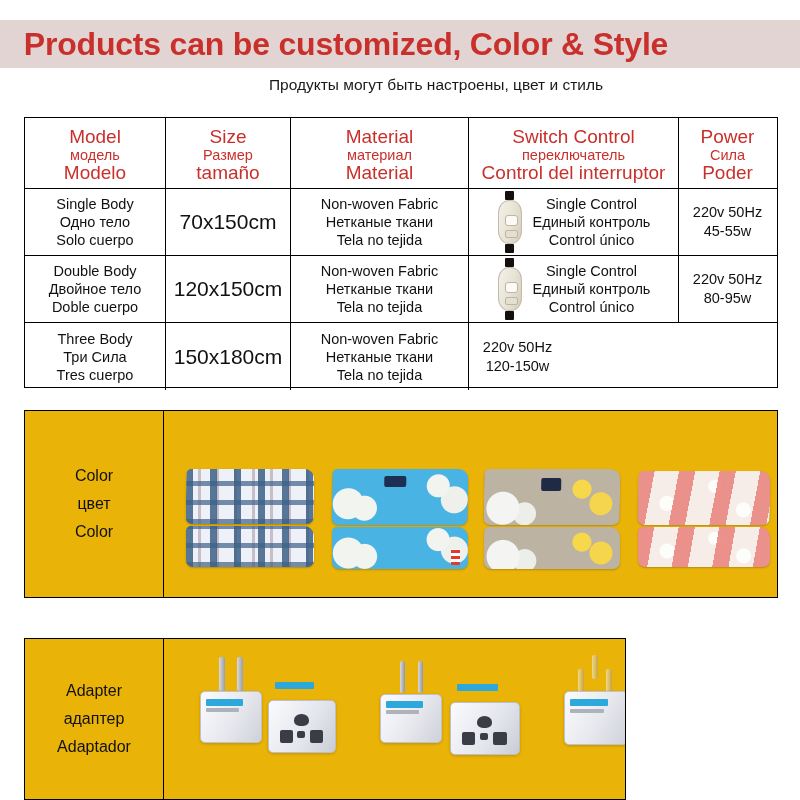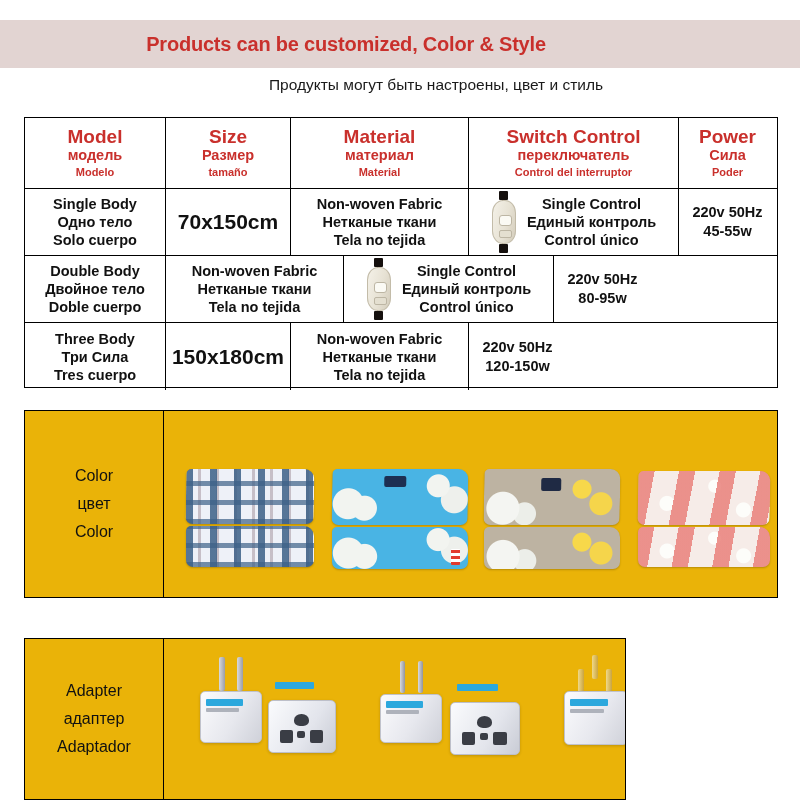--- a/index.html
+++ b/index.html
@@ -12,21 +12,21 @@
   .page{position:relative;width:800px;height:800px;}
 
   
   .banner{
     position:absolute;left:0;top:20px;width:800px;height:48px;
     background:#e2d4d2;
   }
   .banner-title{
     position:absolute;left:0;top:21px;width:692px;
     text-align:center;
-    font-size:20px;font-weight:bold;
+    font-size:32px;font-weight:bold;
     color:#c9302c;
     letter-spacing:-0.2px;
     line-height:46px;
     white-space:nowrap;
   }
   .subtitles{
     position:absolute;left:0;top:76px;width:800px;
     display:flex;justify-content:center;align-items:baseline;
     gap:28px;
     font-size:15.5px;color:#1a1a1a;
@@ -46,33 +46,32 @@
   .row.head{height:70px;}
   .row.body{height:66px;}
   .row.body.last{height:67px;}
   .cell{
     box-sizing:border-box;
     border-right:1.4px solid #000;
     display:flex;flex-direction:column;
     align-items:center;justify-content:center;
     text-align:center;
     padding:2px 3px;
-    font-weight:bold;
   }
   .cell:last-child{border-right:none;}
   .c-model{width:141px;}
   .c-size{width:125px;}
   .c-material{width:178px;}
   .c-switch{width:210px;}
   .c-power{width:97px;}
 
   .head .cell{color:#c9302c;}
   .h-en{font-size:19px;line-height:21px;}
   .h-ru{font-size:14.5px;line-height:17px;}
-  .h-es{font-size:11px;line-height:17px;}
+  .h-es{font-size:19px;line-height:17px;}
 
   .body .cell{color:#111;}
   .t-en{font-size:14.5px;line-height:18px;}
   .t-ru{font-size:14.5px;line-height:18px;}
   .t-es{font-size:14.5px;line-height:18px;}
   .size-val{font-size:21px;line-height:24px;color:#111;}
   .pw-line{font-size:14.5px;line-height:19px;}
 
   
   .c-switch{flex-direction:row;justify-content:center;gap:10px;}
@@ -310,20 +309,23 @@
         <div class="pw-line">45-55w</div>
       </div>
     </div>
 
     <div class="row body">
       <div class="cell c-model">
         <div class="t-en">Double Body</div>
         <div class="t-ru">Двойное тело</div>
         <div class="t-es">Doble cuerpo</div>
       </div>
+      <div class="cell c-size">
+        <div class="size-val">120x150cm</div>
+      </div>
       <div class="cell c-material">
         <div class="t-en">Non-woven Fabric</div>
         <div class="t-ru">Нетканые ткани</div>
         <div class="t-es">Tela no tejida</div>
       </div>
       <div class="cell c-switch">
         <div class="sw-icon">
           <div class="sw-cord"></div>
           <div class="sw-plugtop"></div>
           <div class="sw-plugbot"></div>

